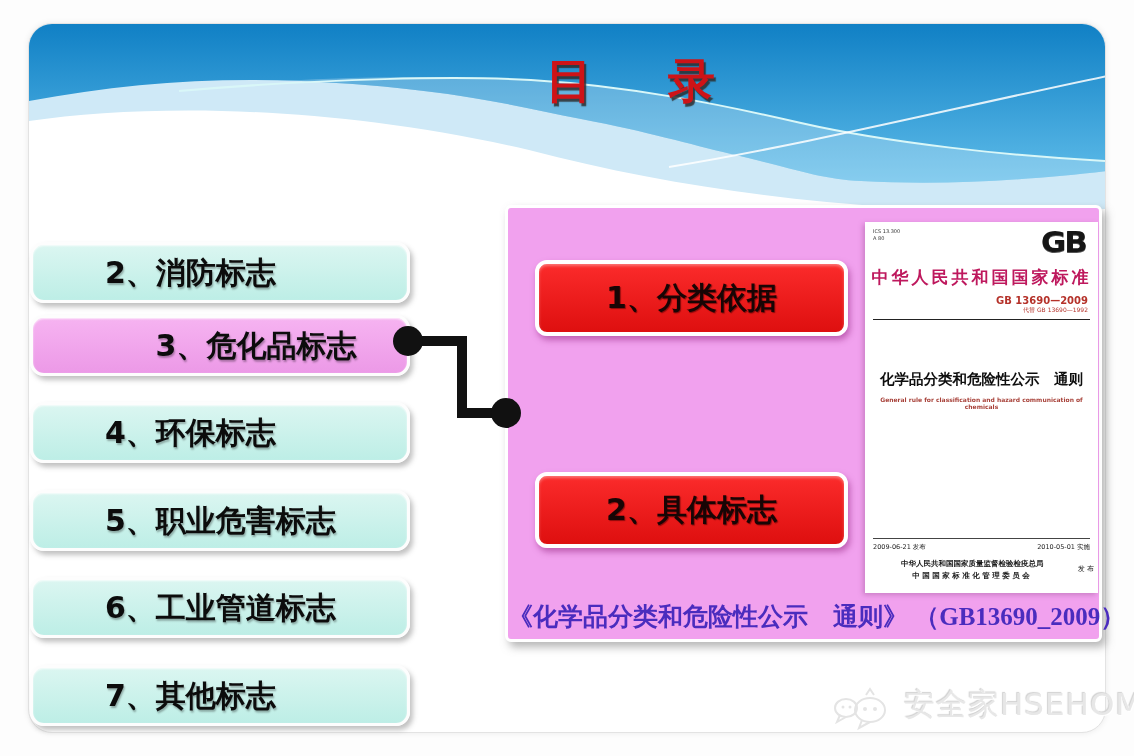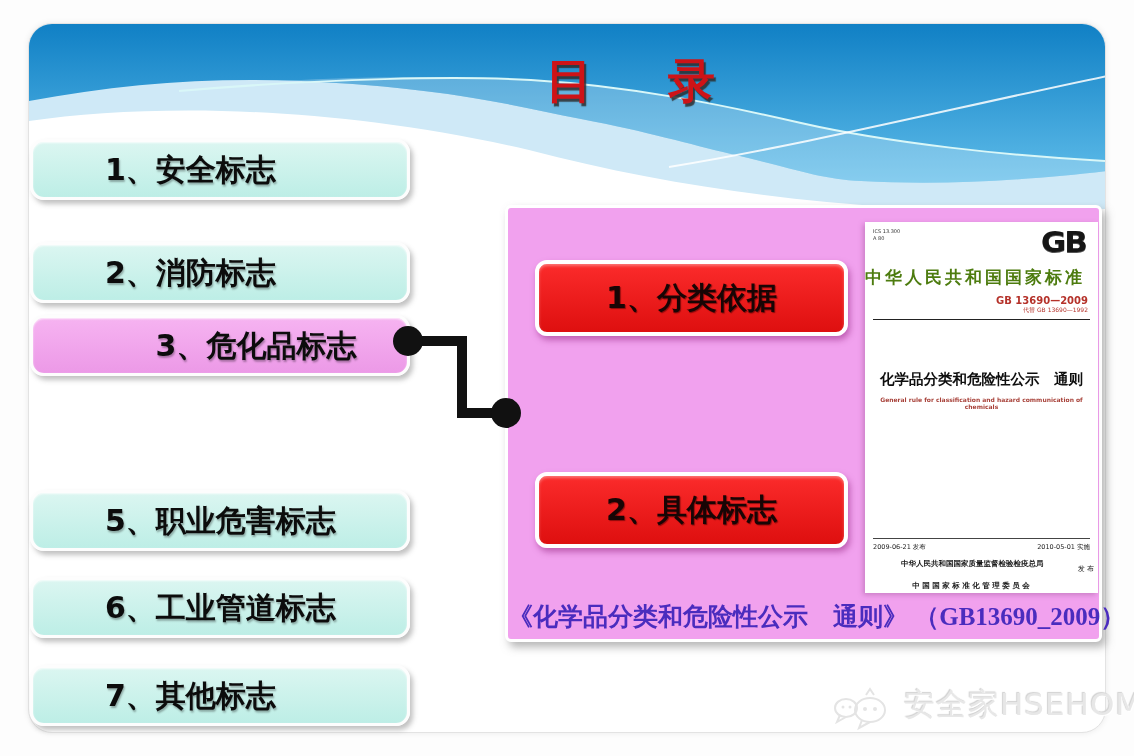--- a/index.html
+++ b/index.html
@@ -50,36 +50,36 @@
 
   
   .gb-doc { position:absolute; left:357px; top:14px; width:233px; height:371px;
             background:#ffffff; box-shadow:-2px 2px 5px rgba(130,60,120,.35); }
   .ics { position:absolute; top:6px; left:8px; font-size:5px; line-height:1.4; color:#333; }
   .ics span { display:block; }
   .gb-logo { position:absolute; top:2px; right:12px; font-size:31px; font-weight:900;
              letter-spacing:-2px; color:#161616; transform:scaleY(.92);
              font-family:"DejaVu Sans", sans-serif;
              text-shadow:0 1px 0 #555; }
-  .natl-heading { position:absolute; top:44px; width:100%; 
+  .natl-heading { position:absolute; top:44px; width:100%; text-align:center;
                   font-family:"Liberation Serif", serif; font-size:17px; font-weight:bold;
-                  letter-spacing:3px; color:#4d7c0f; white-space:nowrap; }
+                  letter-spacing:3px; color:#be185d; white-space:nowrap; }
   .std-no { position:absolute; top:73px; right:10px; font-size:10px; font-weight:bold; color:#b5322a; }
   .replaces { position:absolute; top:84px; right:10px; font-size:6px; color:#b5322a; }
   .doc-rule { position:absolute; top:97px; left:8px; right:8px; border-top:1.5px solid #222; }
   .doc-title { position:absolute; top:148px; width:100%; text-align:center;
                font-size:14.5px; font-weight:bold; color:#0e0e0e; white-space:nowrap; }
   .doc-sub { position:absolute; top:174px; width:100%; text-align:center;
              font-size:6px; font-weight:bold; color:#a8423a; }
   .doc-rule2 { position:absolute; top:316px; left:8px; right:8px; border-top:1px solid #444; }
   .dates { position:absolute; top:321px; left:8px; right:8px; display:flex;
            justify-content:space-between; font-size:6.5px; color:#222; }
   .agencies { position:absolute; top:336px; left:0; width:92%; text-align:center;
               font-size:7.5px; font-weight:bold; color:#1a1a1a; line-height:1.6; }
-  .agencies .agency2 { letter-spacing:2.5px;margin-top:10px; }
+  .agencies .agency2 { letter-spacing:2.5px; }
   .publish { position:absolute; top:342px; right:4px; font-size:7px; color:#1a1a1a; }
 
   
   .watermark { position:absolute; left:832px; top:678px; display:flex; align-items:center;
                gap:8px; }
   .wm-text { font-size:31px; color:#e7e7e7; letter-spacing:1px;
              text-shadow:1px 1px 0 #ffffff, -1px -1px 1px #d2d2d2; white-space:nowrap; }
 </style>
 </head>
 <body>
@@ -103,28 +103,28 @@
       <path d="M252,57 C340,52 430,52 502,56 C600,62 690,80 772,99 C860,119 980,132 1078,137 L1078,147 C1010,155 920,162 832,157 C790,155 760,143 702,130 C660,120 620,108 552,95 C480,81 420,64 272,57 Z" fill="rgba(255,255,255,0.25)"></path>
 
       <path d="M150,67 C300,54 430,52 502,56 C600,62 690,80 772,99 C860,119 980,132 1078,137" fill="none" stroke="#d9f7f8" stroke-width="2"></path>
 
       <path d="M640,143 C780,120 920,85 1078,52" fill="none" stroke="rgba(255,255,255,0.85)" stroke-width="2"></path>
     </svg>
 
     <div class="slide-title">目　录</div>
   </div>
 
-  <div class="menu-item" style="top:139px">
-    <span class="menu-label">1、安全标志</span>
-  </div>
   <div class="menu-item" style="top:242px">
     <span class="menu-label">2、消防标志</span>
   </div>
   <div class="menu-item pink" style="top:315px">
     <span class="menu-label">3、危化品标志</span>
+  </div>
+  <div class="menu-item" style="top:402px">
+    <span class="menu-label">4、环保标志</span>
   </div>
   <div class="menu-item" style="top:490px">
     <span class="menu-label">5、职业危害标志</span>
   </div>
   <div class="menu-item" style="top:577px">
     <span class="menu-label">6、工业管道标志</span>
   </div>
   <div class="menu-item" style="top:665px">
     <span class="menu-label">7、其他标志</span>
   </div>

